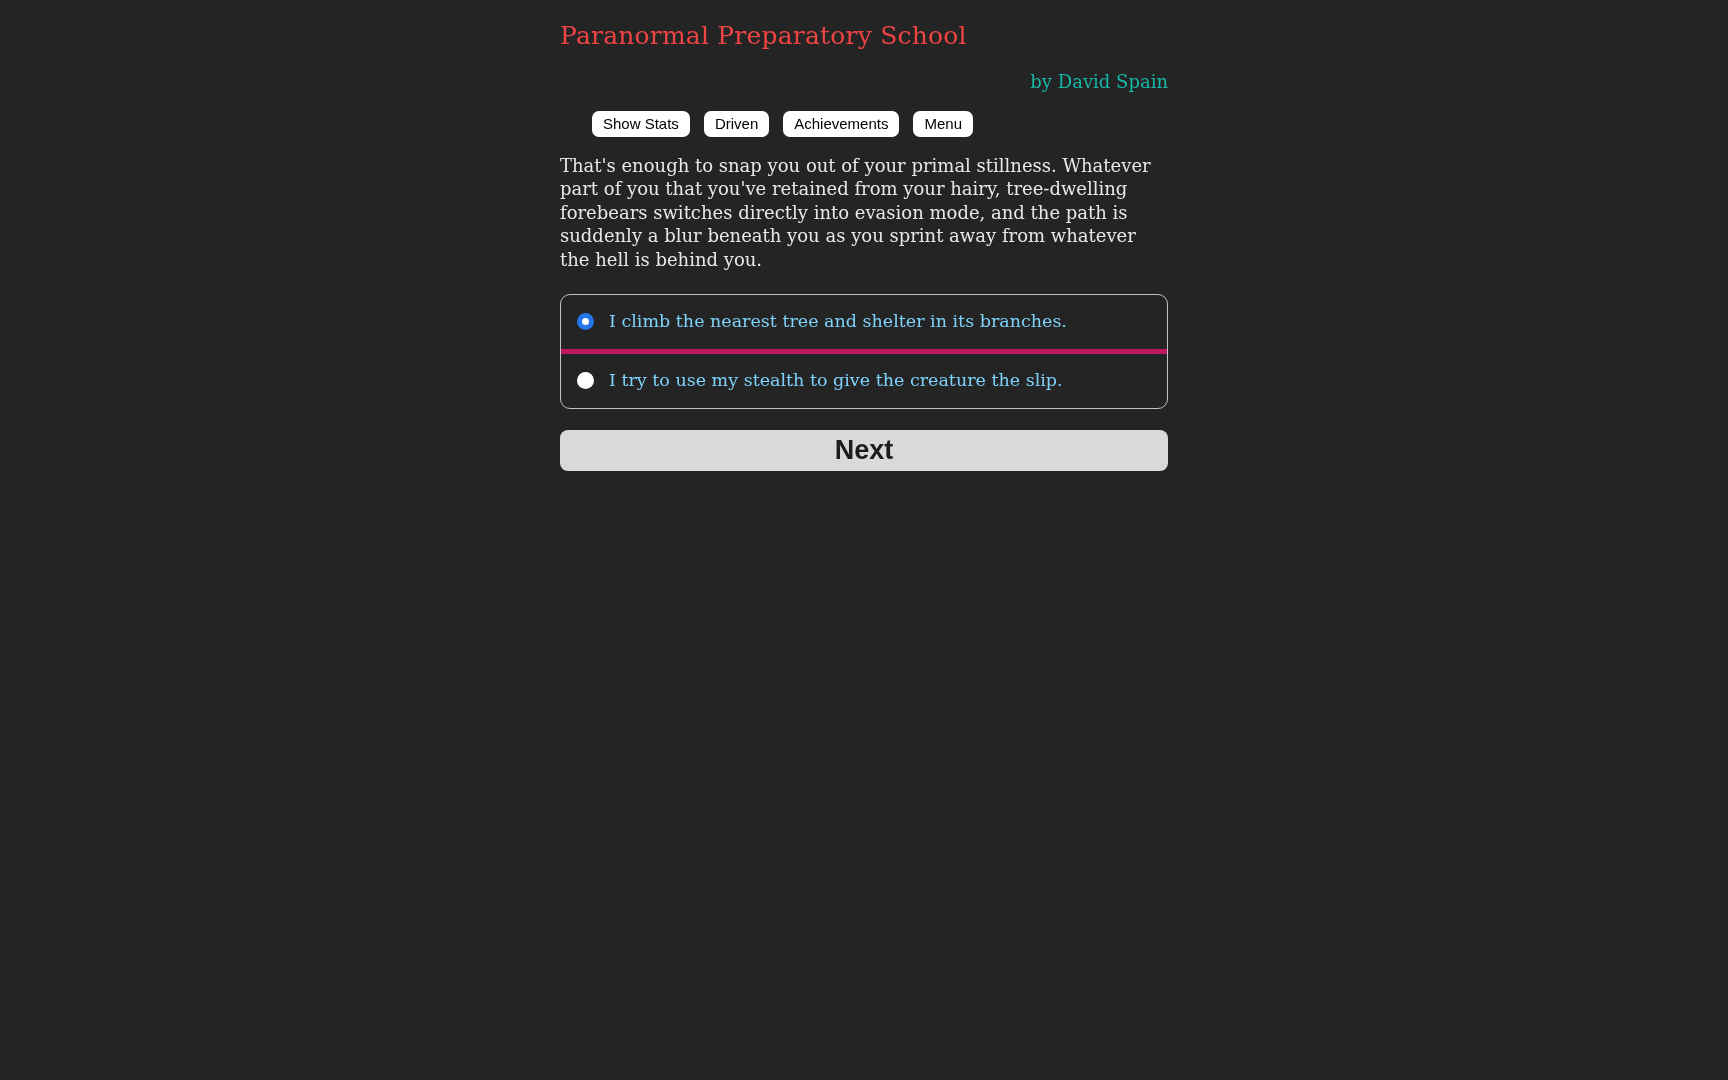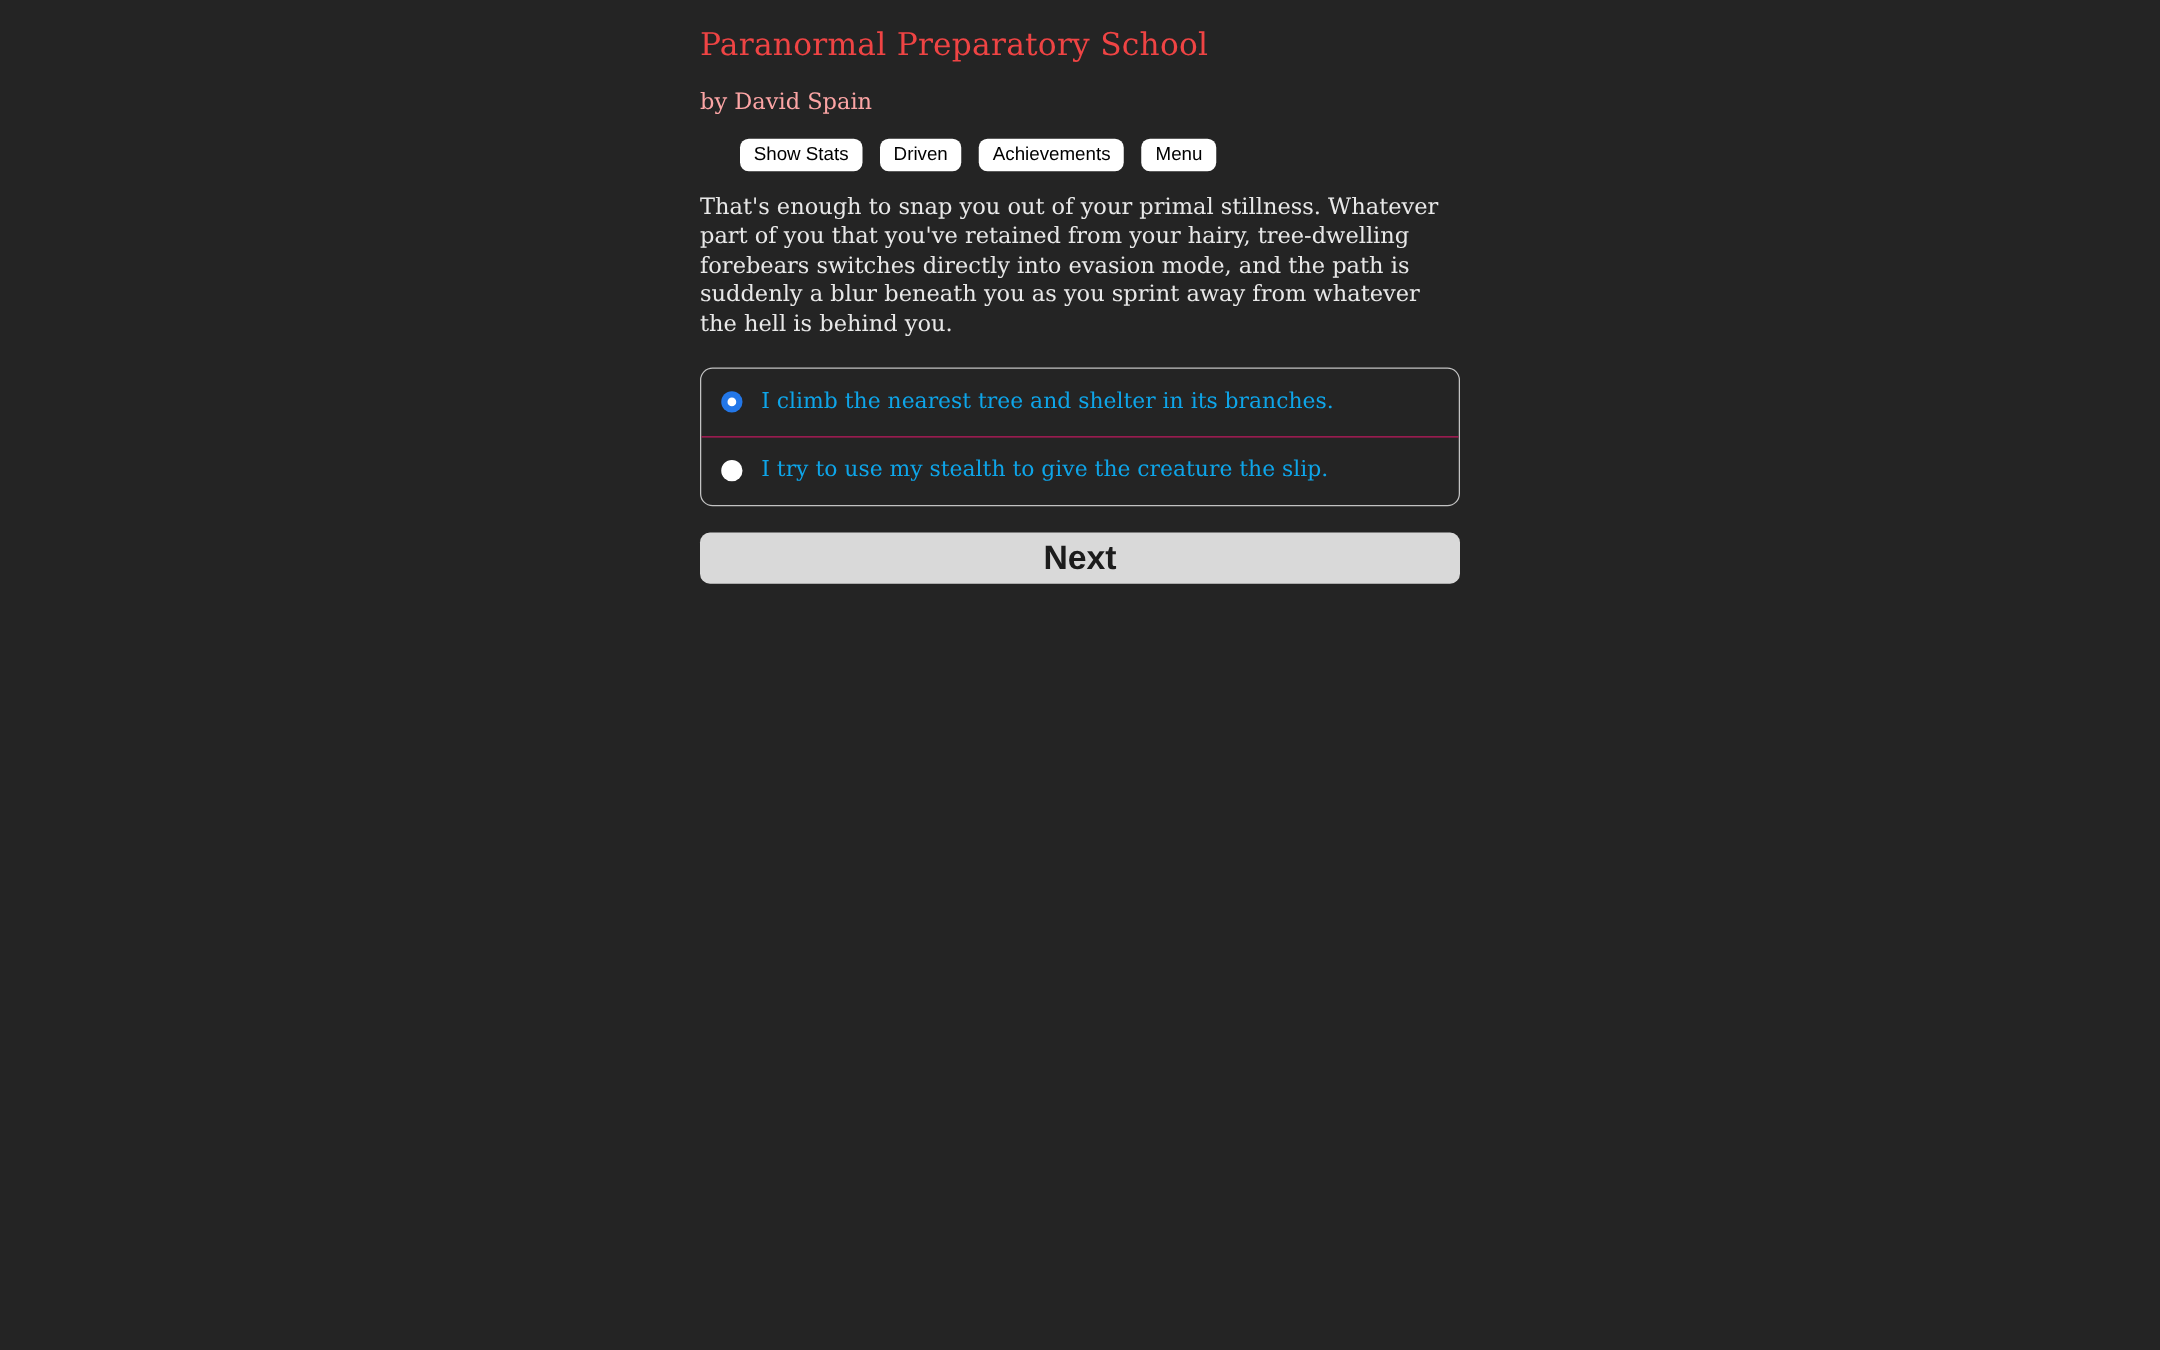--- a/index.html
+++ b/index.html
@@ -17,21 +17,22 @@
   }
   .game-title {
     font-size: 25px;
     font-weight: normal;
     color: #ef4444;
     letter-spacing: 0.2px;
   }
   .byline {
     margin-top: 21px;
     font-size: 18px;
-    color: #fca5a5;
+    color: #14b8a6;
+    text-align: right;
   }
   .toolbar {
     margin-top: 19px;
     display: flex;
     gap: 14px;
     padding-left: 32px;
   }
   .toolbar button {
     font-family: "Liberation Sans", sans-serif;
     font-size: 15px;
@@ -56,41 +57,41 @@
     border-radius: 10px;
     overflow: hidden;
   }
   .choice-row {
     display: flex;
     align-items: center;
     gap: 15px;
     padding: 16px 16px;
     cursor: pointer;
   }
-  .choice-row + .choice-row { border-top: 1px solid #be185d; }
+  .choice-row + .choice-row { border-top: 5px solid #be185d; }
   .radio {
     width: 17px; height: 17px;
     border-radius: 50%;
     background: #ffffff;
     flex: 0 0 auto;
     display: flex;
     align-items: center;
     justify-content: center;
   }
   .radio.selected { background: #2377e8; }
   .radio .dot {
     width: 7px; height: 7px;
     border-radius: 50%;
     background: #ffffff;
     display: none;
   }
   .radio.selected .dot { display: block; }
   .choice-label {
     font-size: 17.5px;
-    color: #0ea5e9;
+    color: #7dd3fc;
     line-height: 1.25;
   }
   .next-button {
     display: block;
     width: 100%;
     margin-top: 21px;
     height: 41px;
     background: #d9d9d9;
     color: #1c1c1c;
     border: none;

